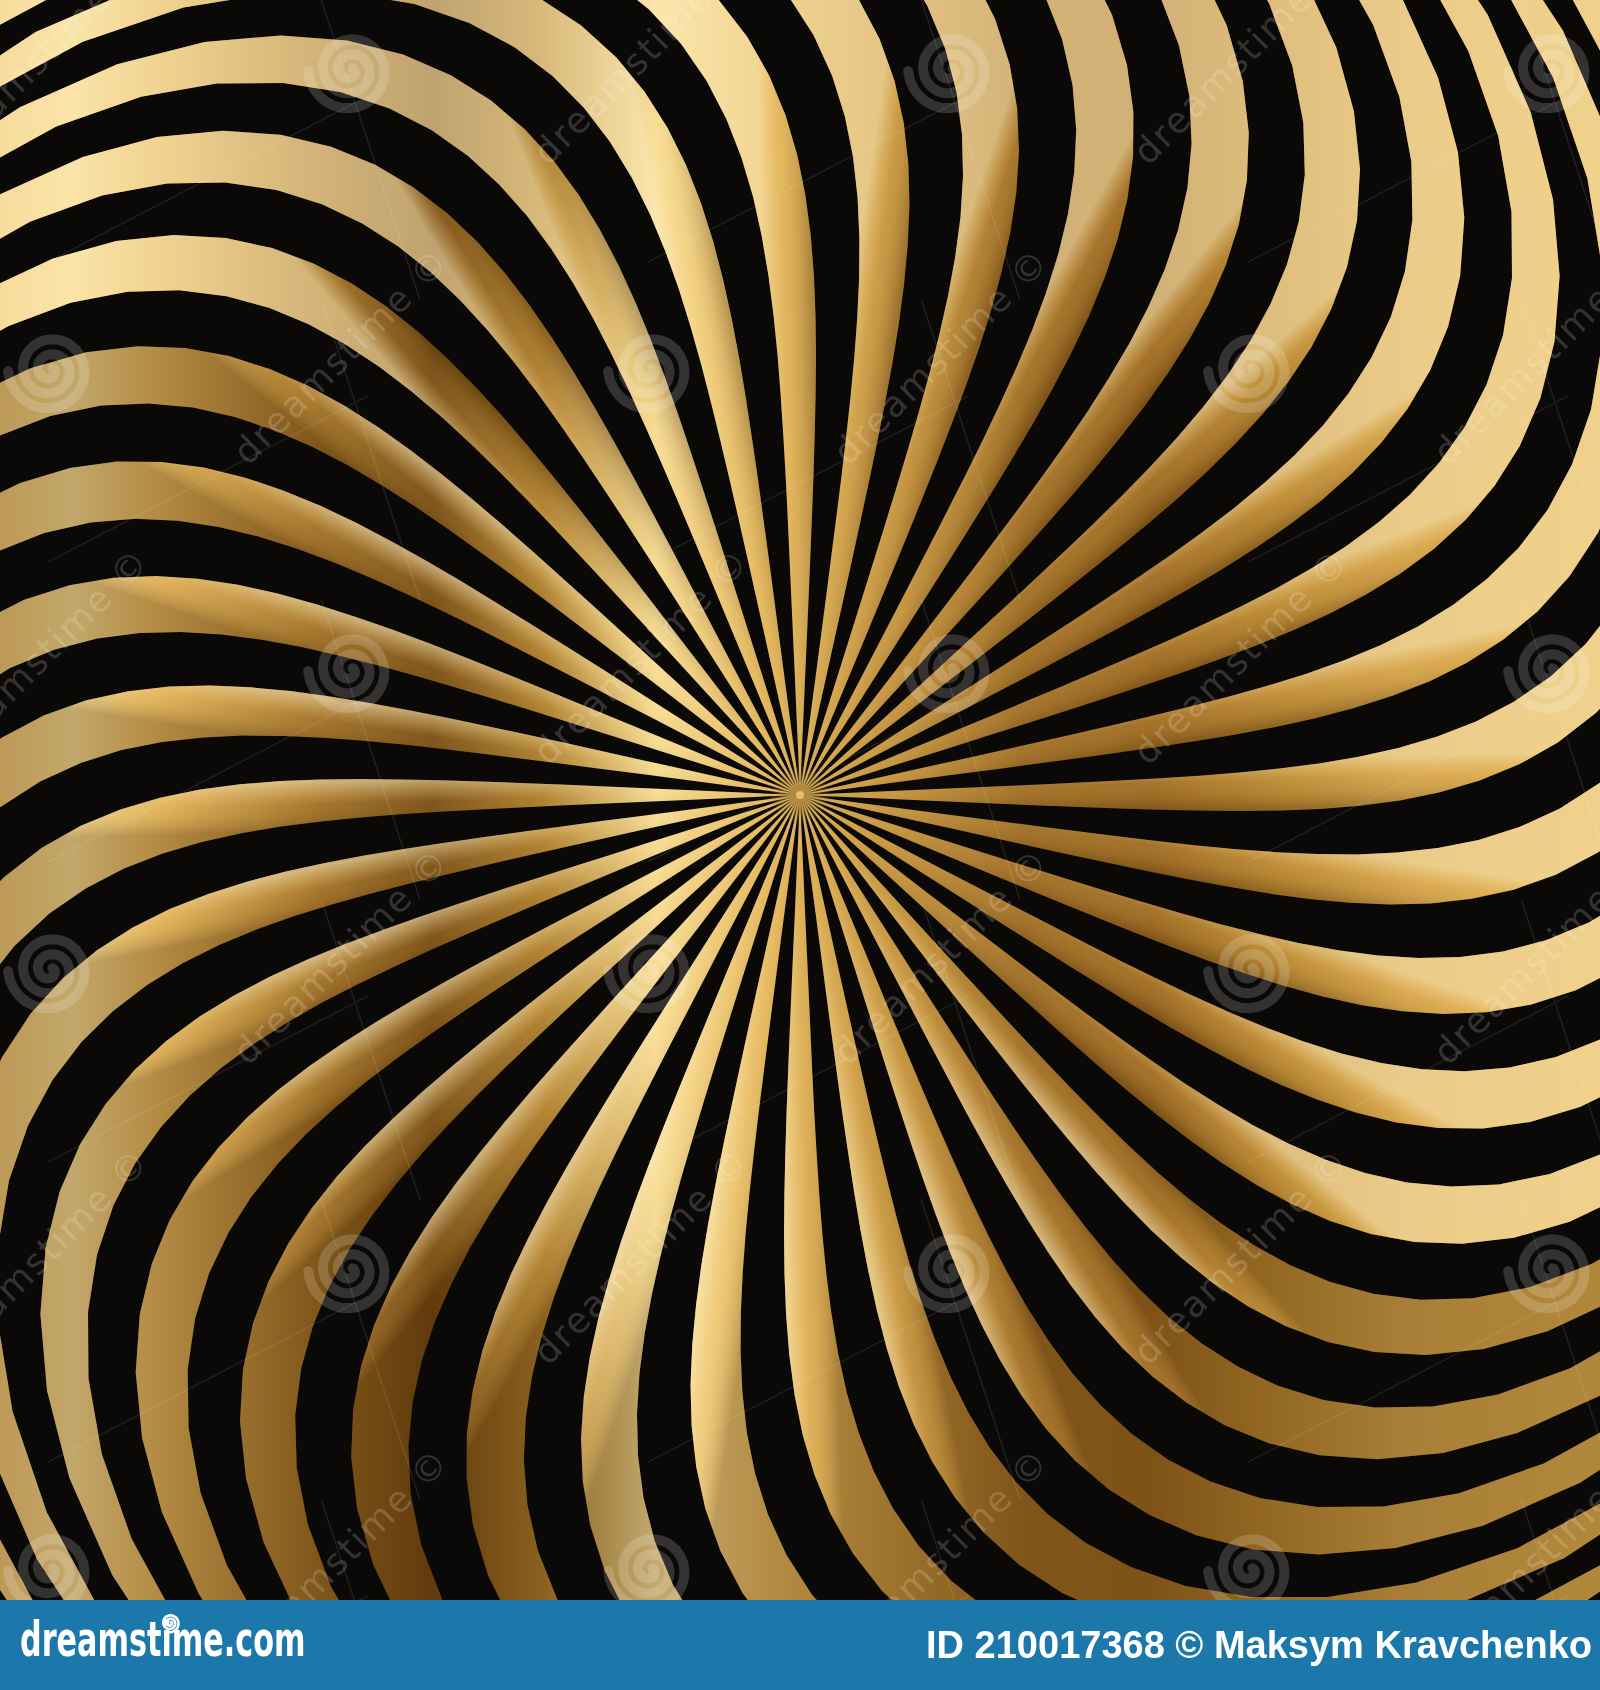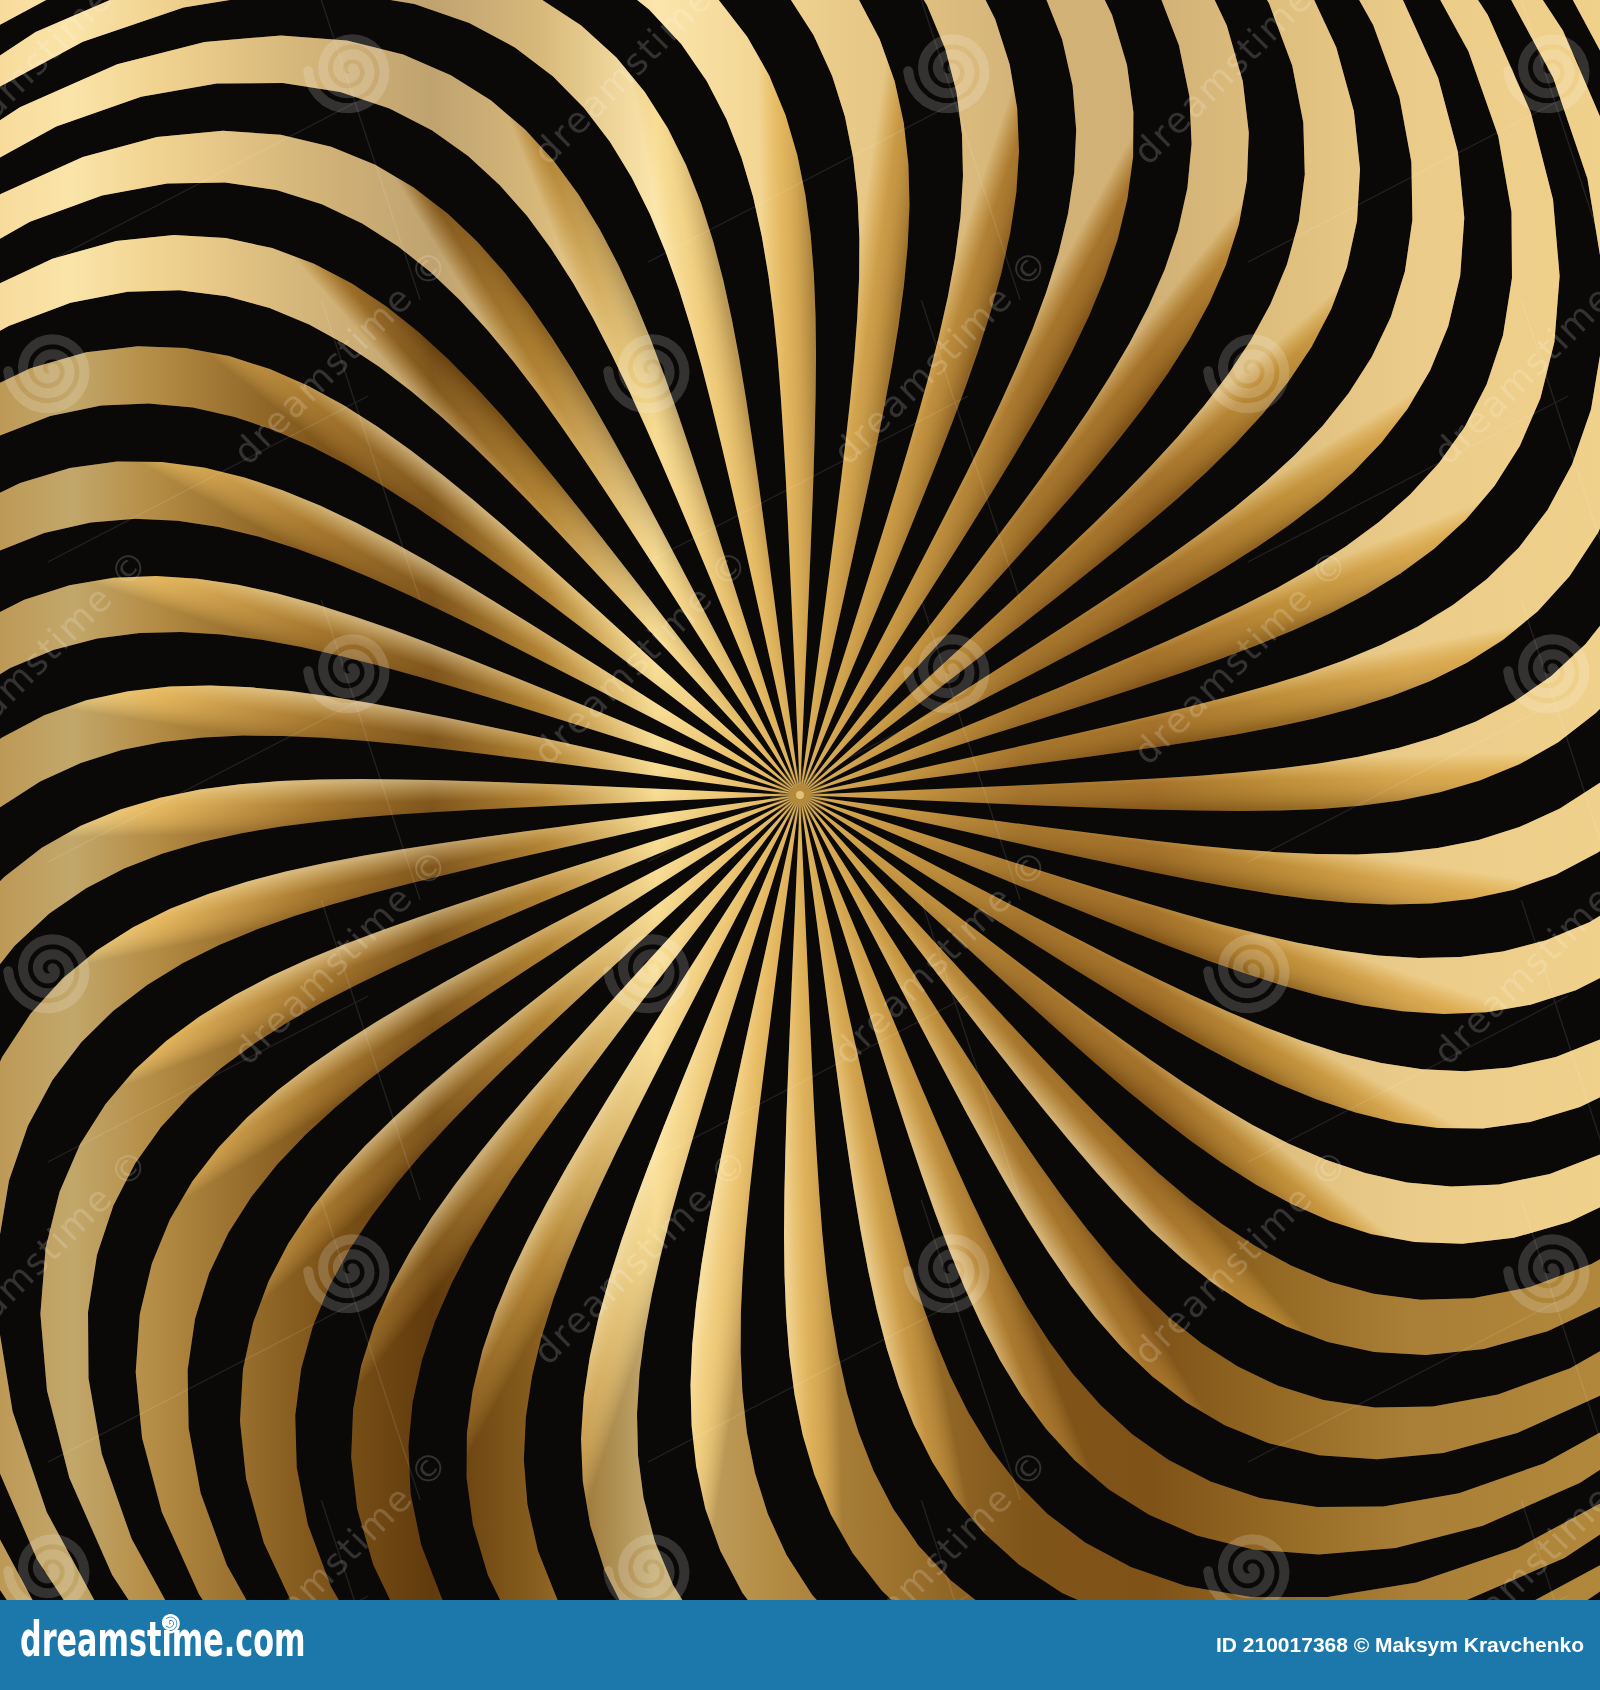--- a/index.html
+++ b/index.html
@@ -7,21 +7,21 @@
         font-family:"DejaVu Sans",sans-serif;}
   .artwork-wrap{position:absolute;left:0;top:0;width:1600px;height:1600px;}
   svg.artwork{display:block;width:1600px;height:1600px;}
   .bottom-bar{position:absolute;left:0;top:1600px;width:1600px;height:90px;
               display:flex;align-items:center;justify-content:space-between;}
   .logo{position:relative;margin-left:20px;line-height:48px;}
   .logo-text{display:inline-block;font-size:48px;font-weight:bold;color:#fff;
              letter-spacing:0px;transform:scaleX(0.63);transform-origin:left center;
              font-family:"DejaVu Sans",sans-serif;}
   .logo-spiral{position:absolute;left:138px;top:-4px;width:24px;height:24px;}
-  .credit{margin-right:16px;font-size:21px;font-weight:bold;color:#fff;
+  .credit{margin-right:8px;font-size:38px;font-weight:bold;color:#fff;
           font-family:"Liberation Sans","DejaVu Sans",sans-serif;white-space:nowrap;}
 </style>
 </head>
 <body>
 
 <div class="page">
   <div class="artwork-wrap">
     <svg class="artwork" viewBox="0 0 1600 1600">
         <defs>
           <linearGradient id="goldGrad" gradientUnits="userSpaceOnUse" x1="0" y1="0" x2="1600" y2="0">

